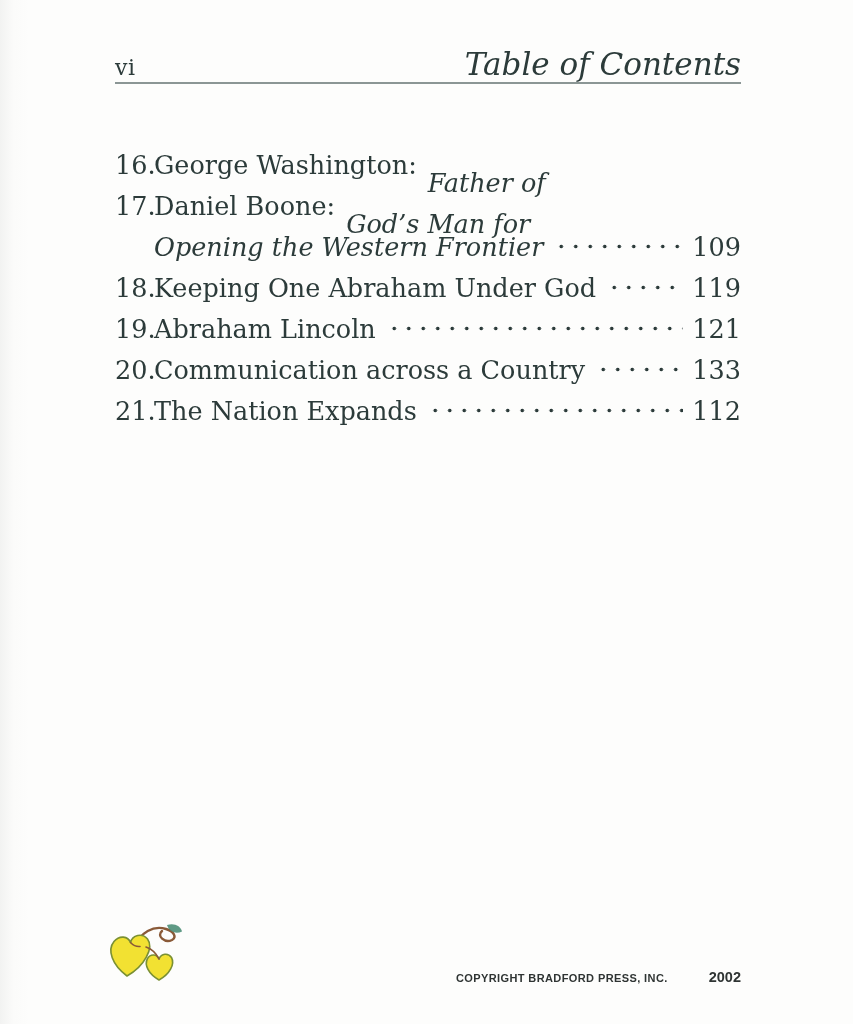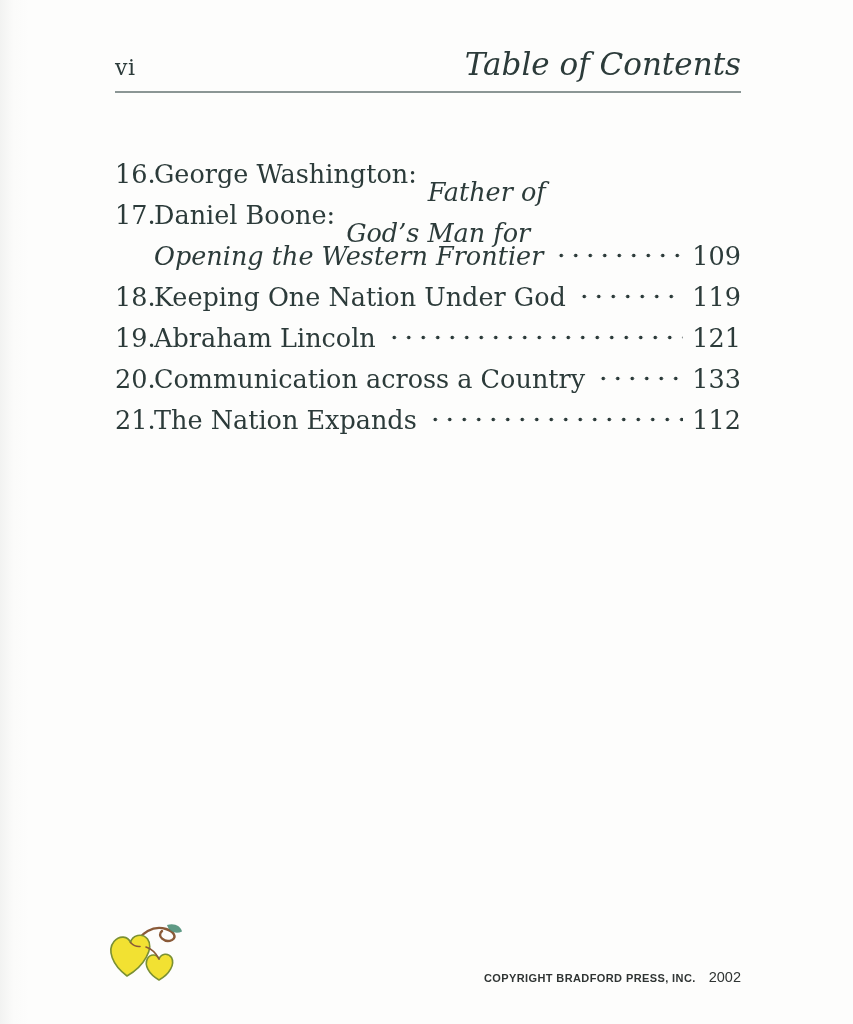--- a/index.html
+++ b/index.html
@@ -28,21 +28,20 @@
     left: 115px;
     width: 626px;   
     top: 0;
   }
   .page-header {
     margin-top: 46px;
     display: flex;
     justify-content: space-between;
     align-items: baseline;
     border-bottom: 2px solid #8b9695;
-    padding-bottom: 9px;
   }
   .folio {
     font-size: 22px;
     letter-spacing: .5px;
   }
   .header-title {
     font-size: 31px;
     font-style: italic;
   }
   .toc {
@@ -90,22 +89,23 @@
     font-size: 11px;
     font-weight: bold;
     letter-spacing: .4px;
     color: #2f3433;
     display: flex;
     align-items: baseline;
     gap: 13px;
   }
   .copyright .year {
     font-size: 14.5px;
-    font-weight: normal;
+    font-weight: bold;
     letter-spacing: 0;
+    margin-left: 28px;
   }
 </style>
 </head>
 <body>
 
 <div class="page">
   <div class="edge-smudge"></div>
 
   <div class="content">
 
@@ -133,21 +133,21 @@
         <div class="toc-line">
           <span class="toc-num"></span>
           <span class="italic">Opening the Western Frontier</span>
           <span class="leader"></span>
           <span class="toc-page">109</span>
         </div>
       </div>
 
       <div class="toc-line">
         <span class="toc-num">18.</span>
-        <span>Keeping One Nation Under God</span>
+        <span>Keeping One Abraham Under God</span>
         <span class="leader"></span>
         <span class="toc-page">119</span>
       </div>
 
       <div class="toc-line">
         <span class="toc-num">19.</span>
         <span>Abraham Lincoln</span>
         <span class="leader"></span>
         <span class="toc-page">121</span>
       </div>

